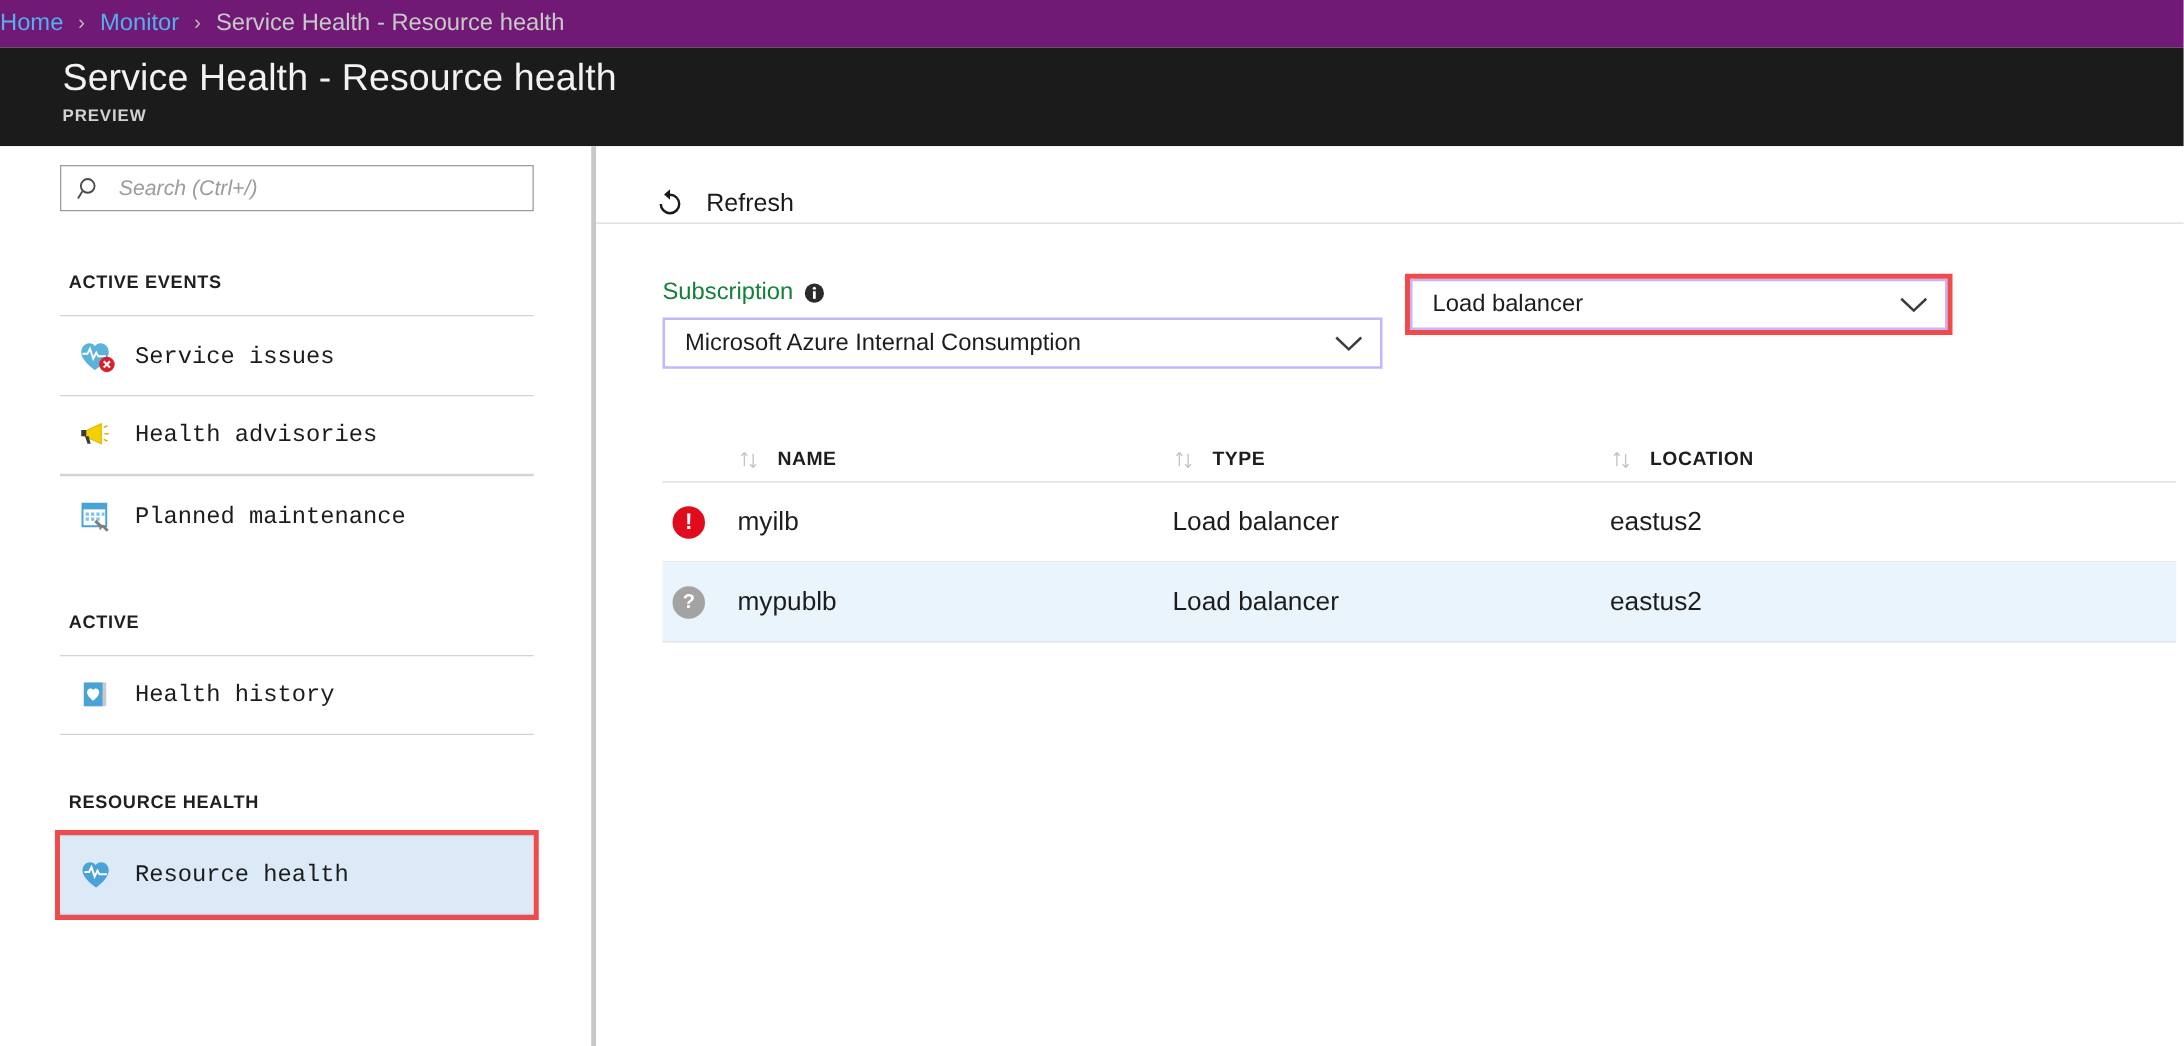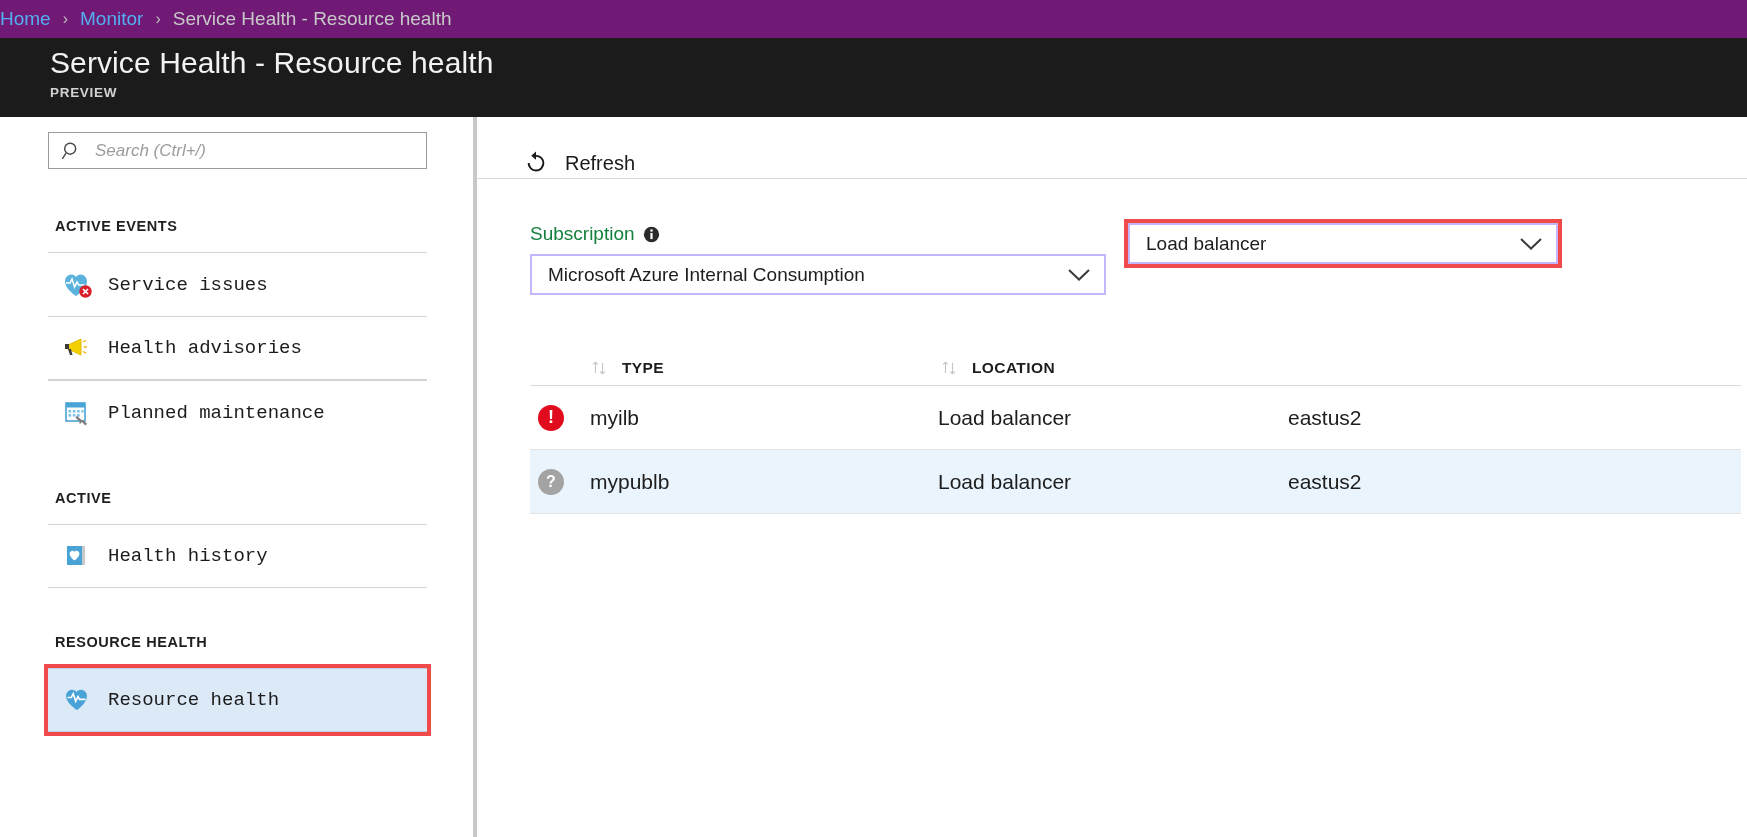--- a/index.html
+++ b/index.html
@@ -310,20 +310,29 @@
                 </svg>
             </span>
           </div>
         </div>
       </div>
 
       <div class="table">
 
         <div class="th-row">
           <div class="c-status"></div>
+          <div class="c-name th">
+            <span class="sorticon">
+              <svg width="20" height="20" viewBox="0 0 20 20" stroke="#c4c4c4" stroke-width="1.1" fill="none">
+                <path d="M5.5 15V4M5.5 4L3.2 6.6M5.5 4l2.3 2.6"></path>
+                <path d="M12.5 5v11M12.5 16l-2.3-2.6M12.5 16l2.3-2.6"></path>
+              </svg>
+            </span>
+            <span class="th-text">NAME</span>
+          </div>
           <div class="c-type th">
             <span class="sorticon">
               <svg width="20" height="20" viewBox="0 0 20 20" stroke="#c4c4c4" stroke-width="1.1" fill="none">
                 <path d="M5.5 15V4M5.5 4L3.2 6.6M5.5 4l2.3 2.6"></path>
                 <path d="M12.5 5v11M12.5 16l-2.3-2.6M12.5 16l2.3-2.6"></path>
               </svg>
             </span>
             <span class="th-text">TYPE</span>
           </div>
           <div class="c-loc th">

